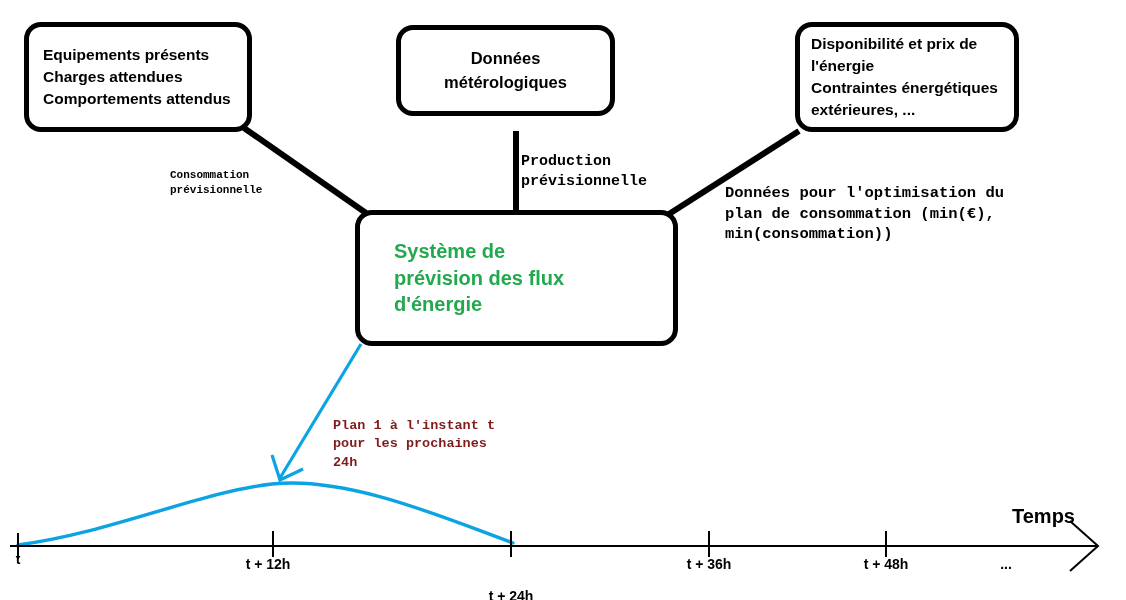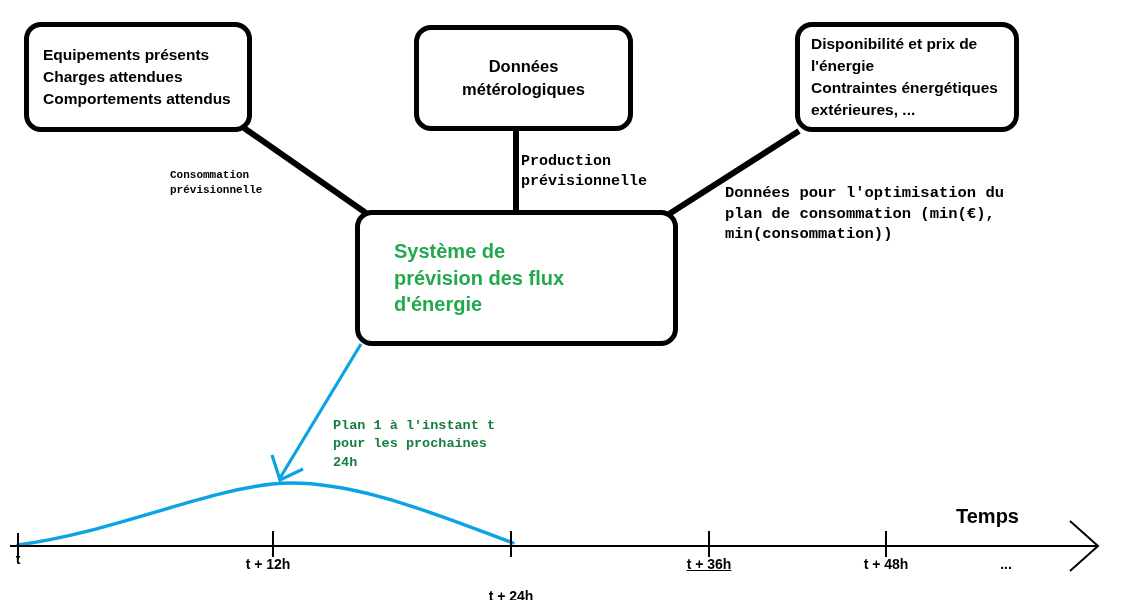--- a/index.html
+++ b/index.html
@@ -43,21 +43,21 @@
     white-space: pre-line;
   }
   #box-equipements {
     left: 24px;  top: 22px;  width: 228px; height: 110px;
   }
   #box-equipements .node-text {
     font-size: 15.5px;
     padding-left: 14px;
   }
   #box-meteo {
-    left: 414px; top: 25px;  width: 219px; height: 106px;
+    left: 396px; top: 25px;  width: 219px; height: 91px;
     justify-content: center;
     text-align: center;
   }
   #box-meteo .node-text {
     font-size: 16.5px;
   }
   #box-energie {
     left: 795px; top: 22px;  width: 224px; height: 110px;
   }
   #box-energie .node-text {
@@ -86,33 +86,33 @@
     left: 170px; top: 168px; font-size: 11px;
   }
   #label-production {
     left: 521px; top: 152px; font-size: 15px;
   }
   #label-optimisation {
     left: 725px; top: 183px; font-size: 15.5px;
   }
   #label-plan {
     left: 333px; top: 417px; font-size: 13.5px;
-    color: #15803d; line-height: 1.36;
+    color: #7f1d1d; line-height: 1.36;
   }
   .axis-label {
     position: absolute;
     font-weight: bold;
     font-size: 14px;
     color: #000000;
     white-space: nowrap;
     transform: translateX(-50%);
   }
   #label-temps {
     position: absolute;
-    left: 956px; top: 505px;
+    left: 1012px; top: 505px;
     font-weight: bold;
     font-size: 20px;
     color: #000000;
   }
 </style>
 </head>
 <body>
 
 <div id="canvas">
 
@@ -178,18 +178,18 @@
   <div class="edge-label" id="label-plan">Plan 1 à l'instant t
 pour les prochaines
 24h</div>
 
   <div id="label-temps">Temps</div>
 
   <div id="tick-labels">
       <div class="axis-label" style="left: 18px; top: 551px;">t</div>
       <div class="axis-label" style="left: 268px; top: 556px;">t + 12h</div>
       <div class="axis-label" style="left: 511px; top: 588px;">t + 24h</div>
-      <div class="axis-label" style="left: 709px; top: 556px; text-decoration: underline;">t + 36h</div>
+      <div class="axis-label" style="left: 709px; top: 556px;">t + 36h</div>
       <div class="axis-label" style="left: 886px; top: 556px;">t + 48h</div>
       <div class="axis-label" style="left: 1006px; top: 556px;">...</div>
     </div>
 
 </div>
 
 </body></html>

